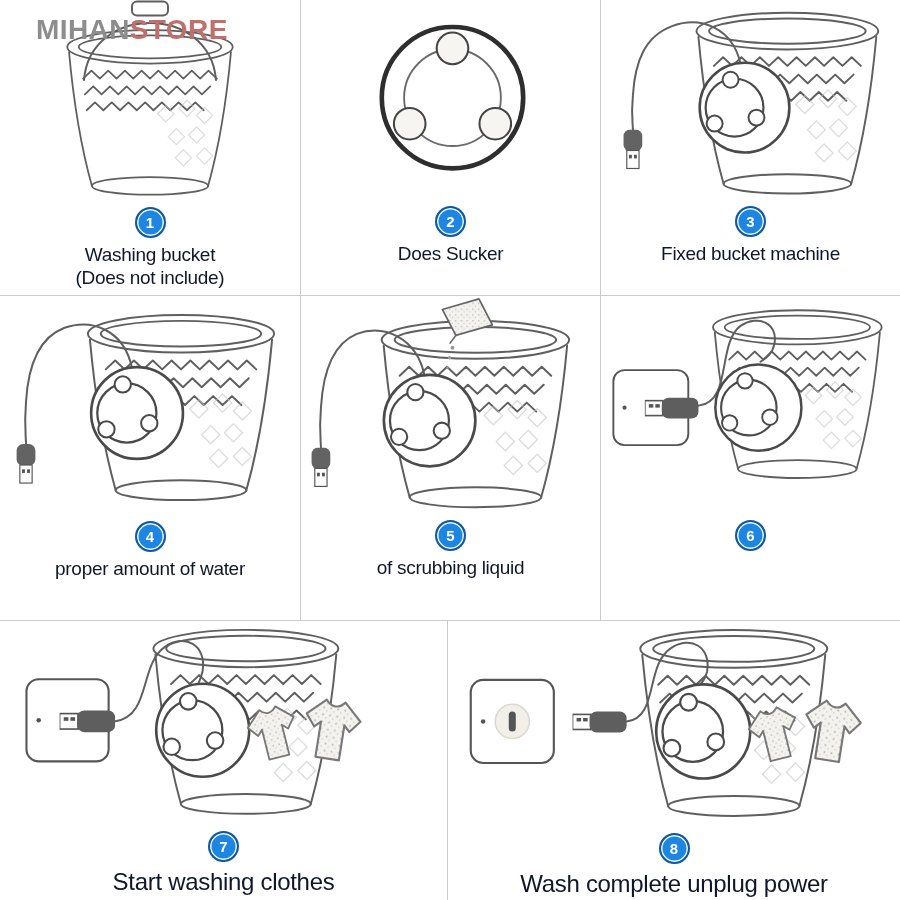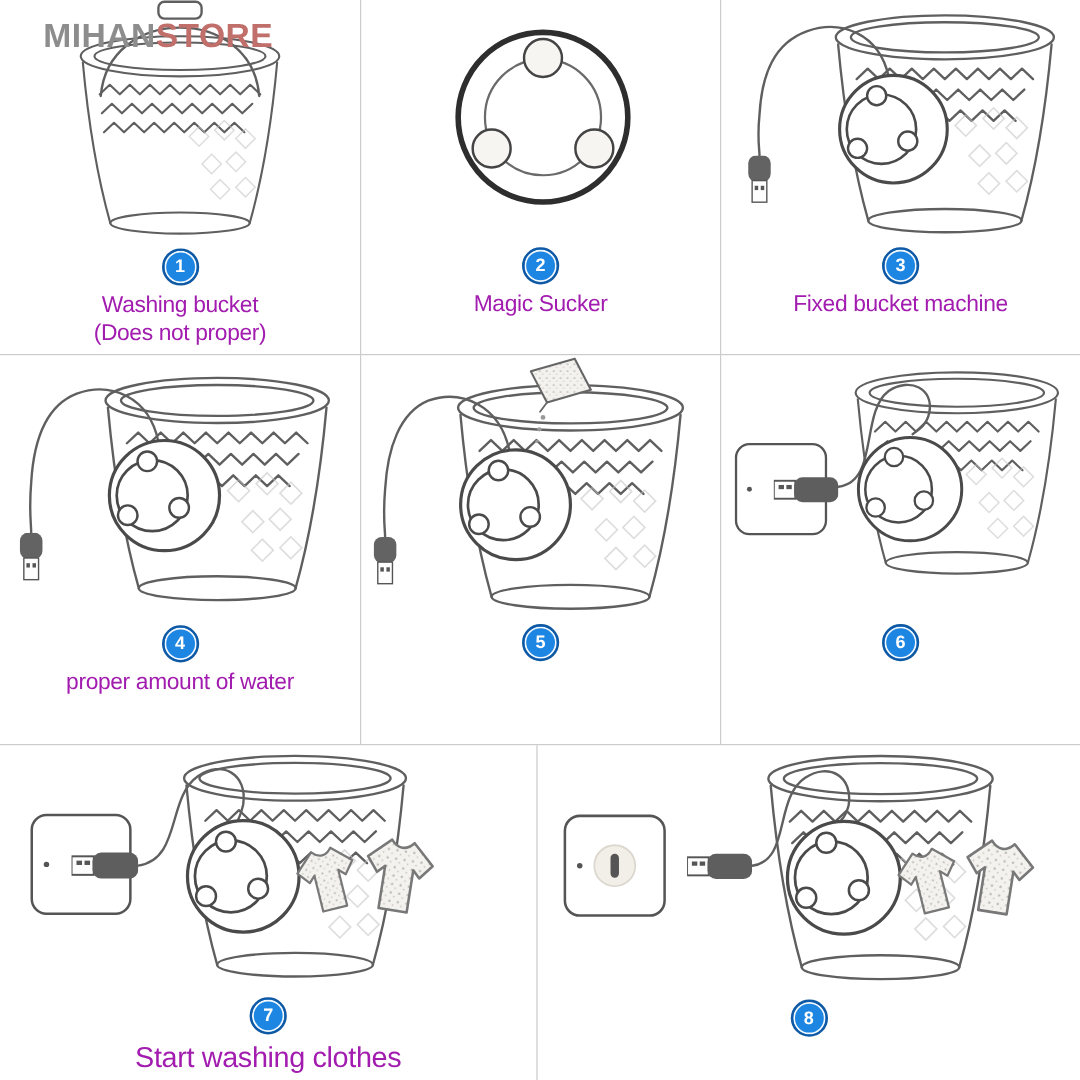--- a/index.html
+++ b/index.html
@@ -25,21 +25,21 @@
   .art{width:100%;}
   .art svg{display:block;width:100%;height:auto;}
 
   .badge{width:27px;height:27px;border-radius:50%;background:#1d86e2;border:2px solid #0f59a4;
          box-shadow:inset 0 0 0 1.5px rgba(255,255,255,.95);color:#fff;font-size:15px;font-weight:bold;
          display:flex;align-items:center;justify-content:center;flex:0 0 auto;}
   .row1 .badge{margin-top:2px;}
   .row2 .badge{margin-top:0;}
   .row3 .badge{margin-top:6px;}
 
-  .label{margin-top:5px;text-align:center;color:#a21caf;font-size:19px;line-height:1.22;letter-spacing:-.3px;}
+  .label{margin-top:5px;text-align:center;color:#0f172a;font-size:19px;line-height:1.22;letter-spacing:-.3px;}
   .row3 .label{font-size:24px;}
   .label span{display:block;}
 
   
   .ln{fill:none;stroke:#5f5f5f;stroke-width:2;stroke-linecap:round;stroke-linejoin:round;}
 </style>
 </head>
 <body>
 
 <svg style="position:absolute;width:0;height:0;overflow:hidden" aria-hidden="true">
@@ -130,35 +130,35 @@
           <path d="M84,80 C90,4 210,4 216,80" class="ln" stroke-width="2.6"></path>
           <rect x="132" y="1.5" width="36" height="14" rx="5" fill="#fff" class="ln" stroke-width="2"></rect>
           <use href="#sym-bucket" x="52" y="24" width="196" height="176"></use>
         </svg>
       </div>
       <div class="badge">
           <span>1</span>
         </div>
       <div class="label">
         <span>Washing bucket</span>
-        <span>(Does not proper)</span>
+        <span>(Does not include)</span>
       </div>
     </div>
 
     <div class="cell">
       <div class="art">
         <svg viewBox="0 0 300 205">
           <use href="#sym-suckertop" x="68" y="14" width="168" height="168"></use>
         </svg>
       </div>
       <div class="badge">
           <span>2</span>
         </div>
       <div class="label">
-        <span>Magic Sucker</span>
+        <span>Does Sucker</span>
         <span></span>
       </div>
     </div>
 
     <div class="cell">
       <div class="art">
         <svg viewBox="0 0 300 205">
           <use href="#sym-bucket" x="80" y="6" width="214" height="194"></use>
           <path d="M140,64 C132,28 100,16 72,26 C44,36 34,62 32,96 C30,116 32,124 32,130" class="ln" stroke="#6b6b6b" stroke-width="2.2"></path>
           <use href="#sym-device" x="92" y="58" width="100" height="100"></use>
@@ -204,20 +204,21 @@
           <use href="#sym-pack" x="128" y="0" width="74" height="56"></use>
           <circle cx="152" cy="52" r="2" fill="#9a9a9a"></circle>
           <circle cx="149" cy="62" r="1.7" fill="#9a9a9a"></circle>
           <circle cx="147" cy="72" r="1.4" fill="#9a9a9a"></circle>
         </svg>
       </div>
       <div class="badge">
           <span>5</span>
         </div>
       <div class="label">
+        <span>of scrubbing liquid</span>
       </div>
     </div>
 
     <div class="cell">
       <div class="art">
         <svg viewBox="0 0 300 225">
           <use href="#sym-bucket" x="98" y="8" width="198" height="180"></use>
           <use href="#sym-socket" x="10" y="72" width="80" height="80"></use>
           <use href="#sym-usbh" x="44" y="100" width="54" height="25"></use>
           <path d="M98,110 C132,106 116,48 140,30 C158,18 178,28 174,48 C172,58 166,62 160,66" class="ln" stroke="#6b6b6b" stroke-width="2.2"></path>
@@ -263,16 +264,20 @@
           <use href="#sym-usbh" x="124" y="88" width="54" height="25"></use>
           <path d="M178,100 C210,96 196,44 222,27 C242,14 262,26 258,50 C256,58 254,60 252,62" class="ln" stroke="#6b6b6b" stroke-width="2.2"></path>
           <use href="#sym-device" x="200" y="58" width="104" height="104"></use>
           <use href="#sym-shirt" x="288" y="80" width="74" height="64" transform="rotate(-14 325 112)"></use>
           <use href="#sym-shirt" x="340" y="72" width="84" height="74" transform="rotate(9 382 109)"></use>
         </svg>
       </div>
       <div class="badge">
           <span>8</span>
         </div>
+      <div class="label">
+        <span>Wash complete unplug power</span>
+        <span></span>
+      </div>
     </div>
   </div>
 
 </div>
 
 </body></html>

